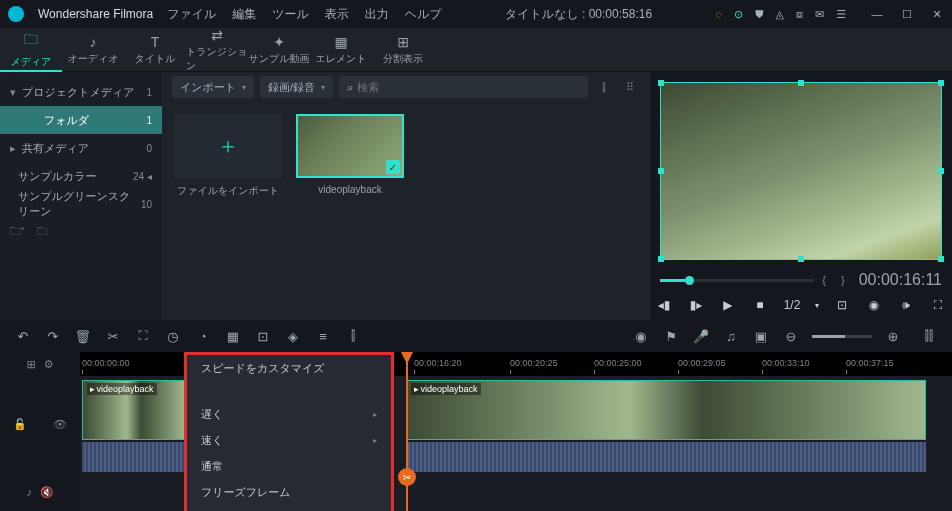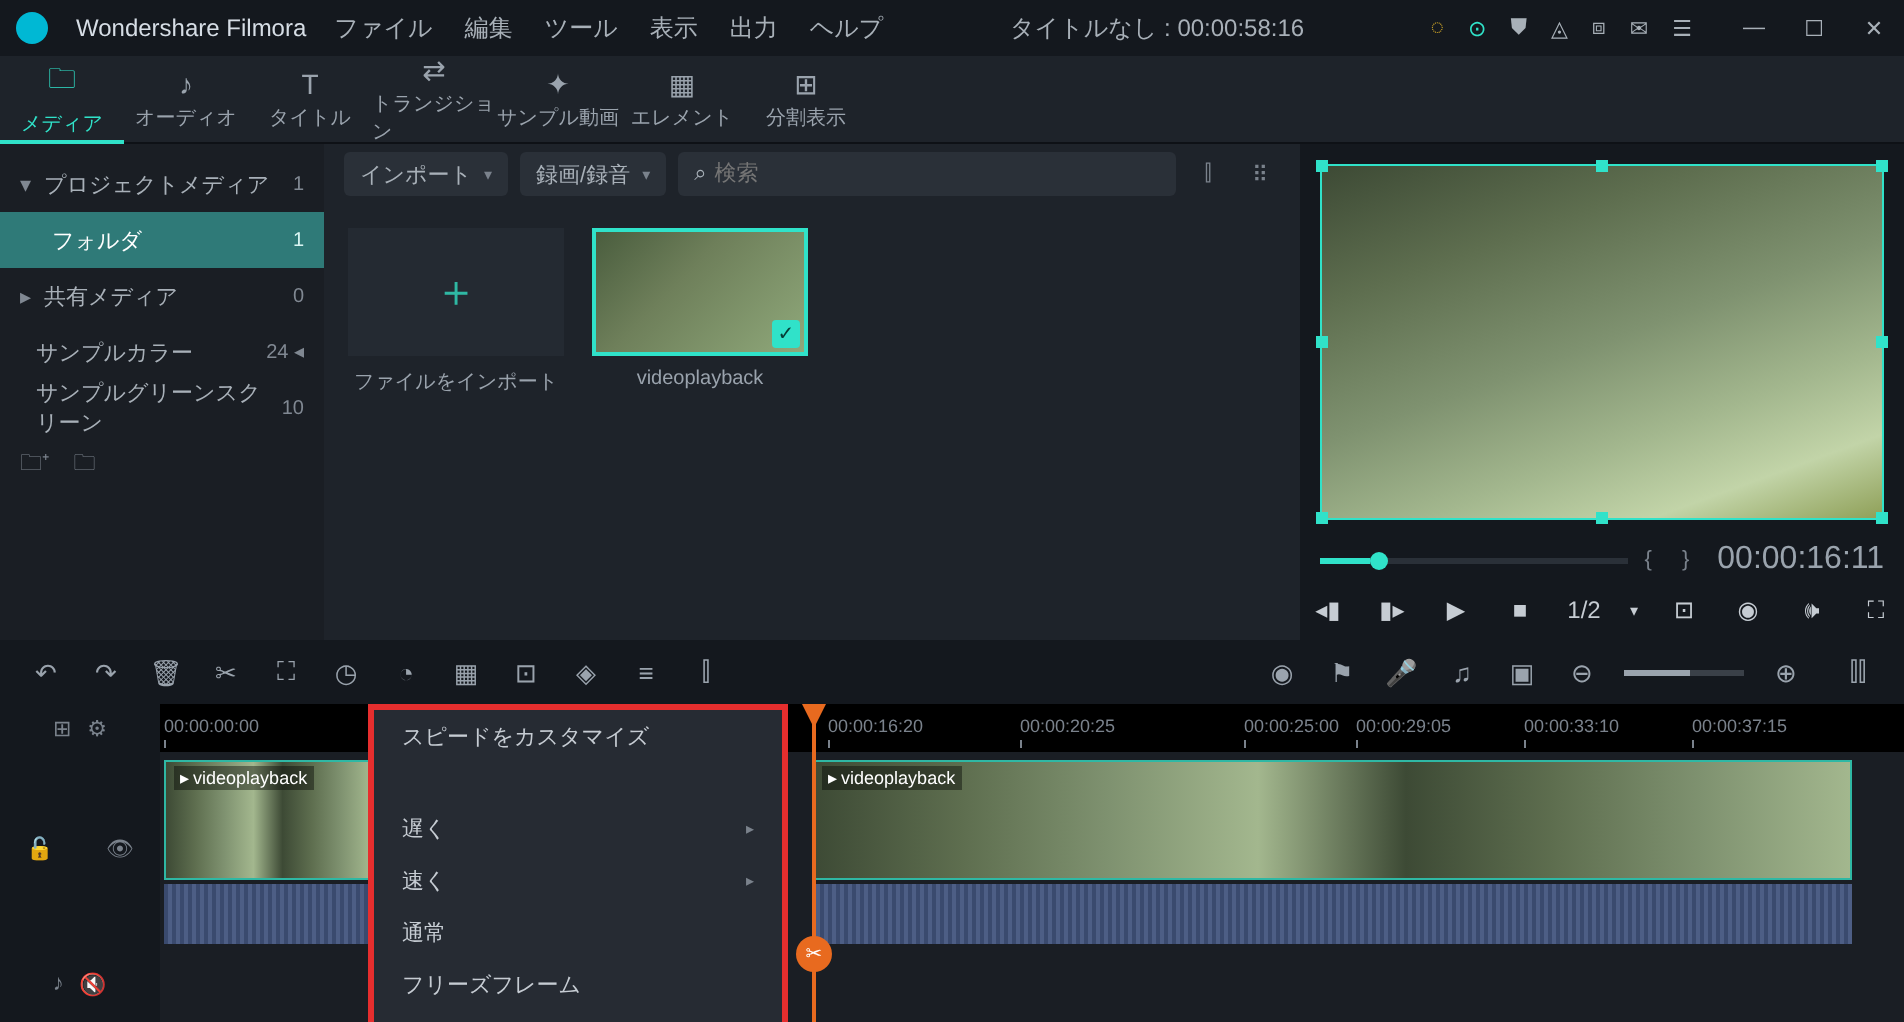--- a/index.html
+++ b/index.html
@@ -147,21 +147,21 @@
 </div>
 
 <div class="top-section">
 
   <div class="left-col">
     <div class="tree">
       <div class="tree-row">
           <span class="label"><span class="tree-arrow">▾</span><span>プロジェクトメディア</span></span>
           <span class="count">1</span>
         </div>
-      <div class="tree-row selected" style="padding-left:26px">
+      <div class="tree-row selected" style="padding-left:44px">
           <span class="label">フォルダ</span>
           <span class="count">1</span>
         </div>
       <div class="tree-row">
           <span class="label"><span class="tree-arrow">▸</span><span>共有メディア</span></span>
           <span class="count">0</span>
         </div>
       <div class="tree-row" style="padding-left:18px">
           <span class="label">サンプルカラー</span>
           <span class="count"><span>24</span> ◂</span>
@@ -280,21 +280,21 @@
     <div class="th-row" style="height:40px">
         <span>♪</span>
         <span>🔇</span>
       </div>
   </div>
   <div class="timeline-body">
     <div class="ruler">
       <span class="tick" style="left:2px">00:00:00:00</span>
       <span class="tick" style="left:334px">00:00:16:20</span>
       <span class="tick" style="left:430px">00:00:20:25</span>
-      <span class="tick" style="left:542px">00:00:25:00</span>
+      <span class="tick" style="left:514px">00:00:25:00</span>
       <span class="tick" style="left:598px">00:00:29:05</span>
       <span class="tick" style="left:682px">00:00:33:10</span>
       <span class="tick" style="left:766px">00:00:37:15</span>
     </div>
 
     <div class="clip" style="left:2px;width:104px">
       <span class="clip-label">
           <span>▸</span>
           <span>videoplayback</span>
         </span>

